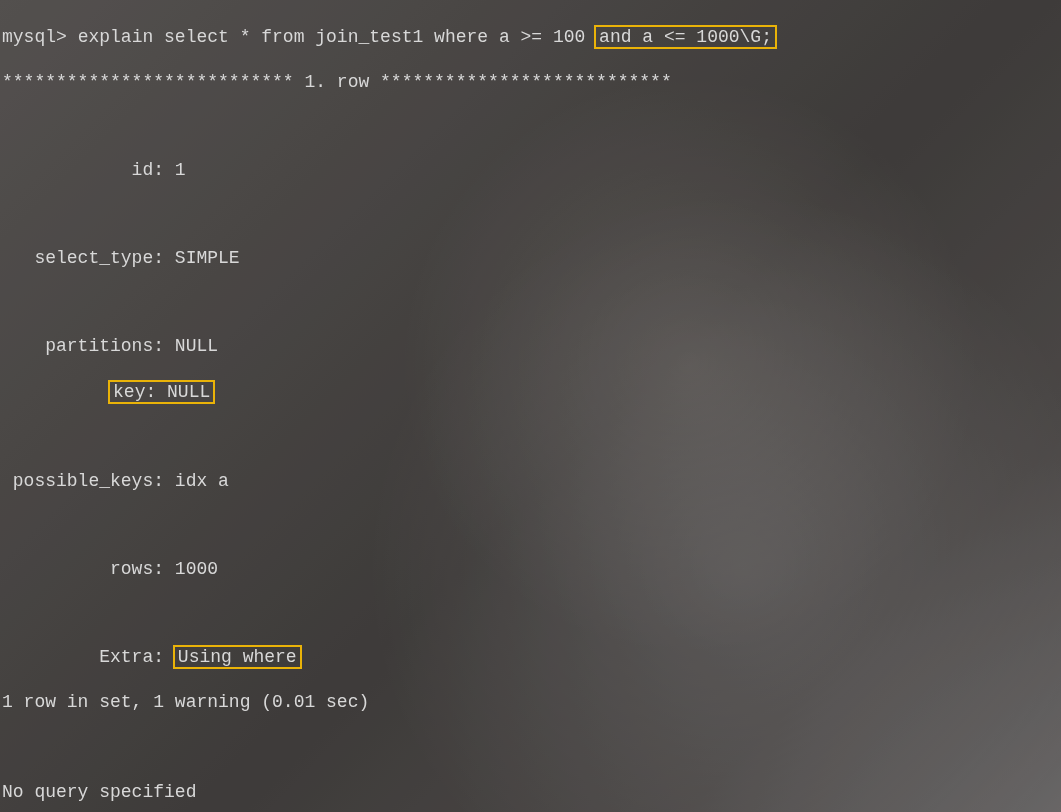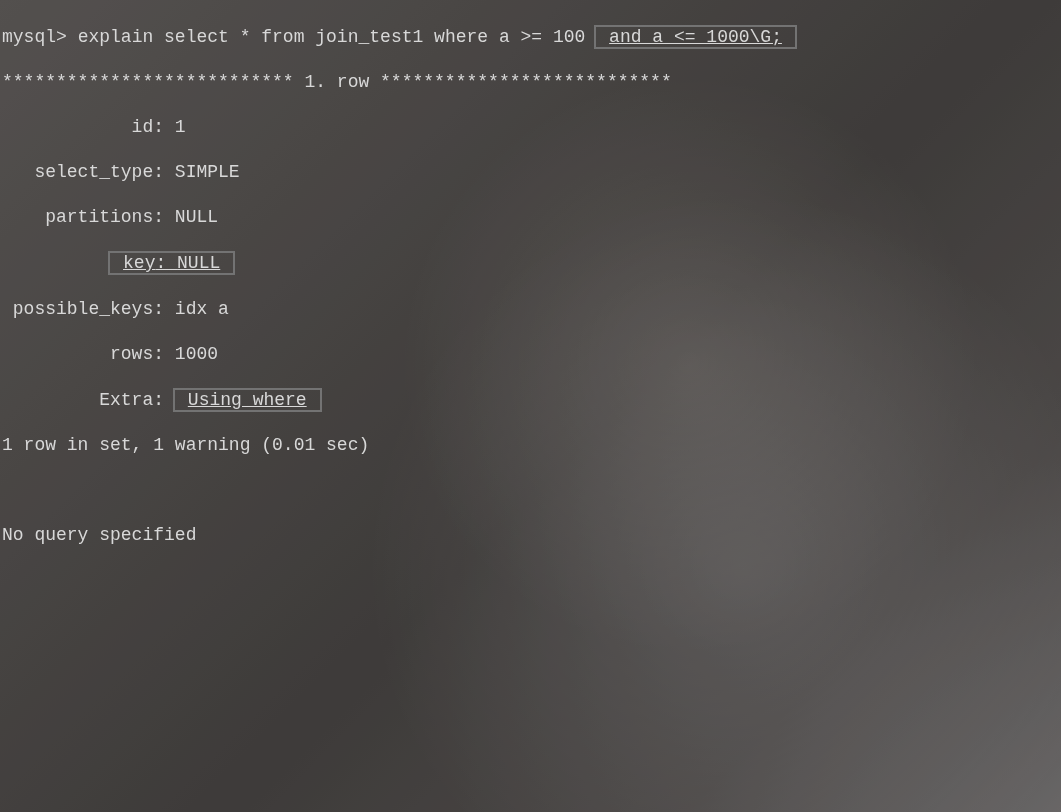--- a/index.html
+++ b/index.html
@@ -37,29 +37,29 @@
     inset: 0;
     padding: 2px 2px;
     white-space: pre;
     color: #d8d8d8;
   }
   .row { white-space: pre; }
   .lbl {
     display: inline-block;
     width: 14ch;
     text-align: right;
+    margin-top: 43px;
   }
   .val { display: inline; }
   .redbox {
-    border: 2px solid #737373;
-    padding: 0 13px;
+    border: 2px solid #eab308;
+    padding: 0 3px;
     margin: 0 0 0 -2px;
     display: inline-block;
     line-height: 20px;
-    text-decoration: underline;
   }
 </style>
 </head>
 <body>
 
 <div class="bg"></div>
 <div class="dim"></div>
 
 <div class="term">
 <div class="row"><span>mysql&gt; </span><span>explain select * from join_test1 where a &gt;= 100 </span><span class="redbox"><span>and a &lt;= 1000\G;</span></span></div>

